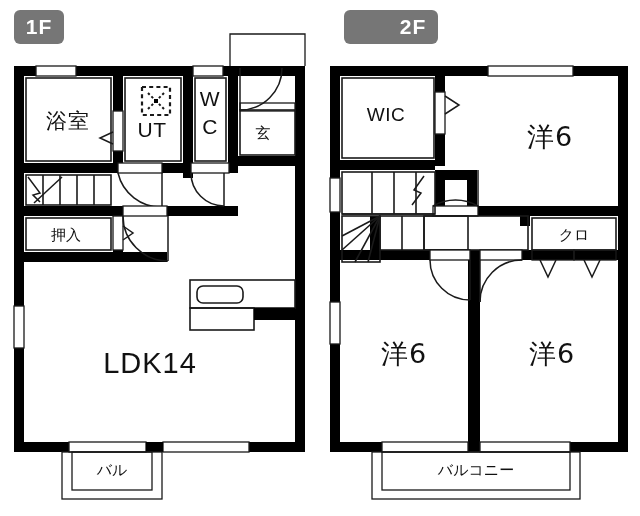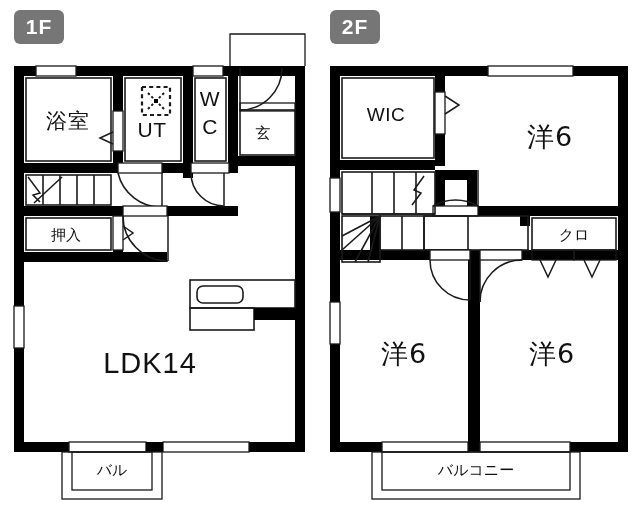--- a/index.html
+++ b/index.html
@@ -34,21 +34,21 @@
     font-size: 21px;
     letter-spacing: 1px;
     display: flex;
     align-items: center;
     justify-content: center;
     border-radius: 6px;
     line-height: 1;
     padding-bottom: 2px;
   }
   #badge1f { left: 14px; top: 10px; width: 50px; height: 32px; }
-  #badge2f { left: 330px; top: 10px; width: 50px; height: 32px; }
+  #badge2f { left: 344px; top: 10px; width: 50px; height: 32px; padding-left: 44px; }
 
   svg { display: block; }
   .wall { fill: #000000; }
   .thin { fill: none; stroke: #1a1a1a; stroke-width: 1.6; }
   .thin2 { fill: none; stroke: #1a1a1a; stroke-width: 1.3; }
   .swing { fill: none; stroke: #1a1a1a; stroke-width: 1.5; }
   .white { fill: #ffffff; }
   .lbl {
     font-family: "DejaVu Sans", "Liberation Sans", sans-serif;
     fill: #111111;

